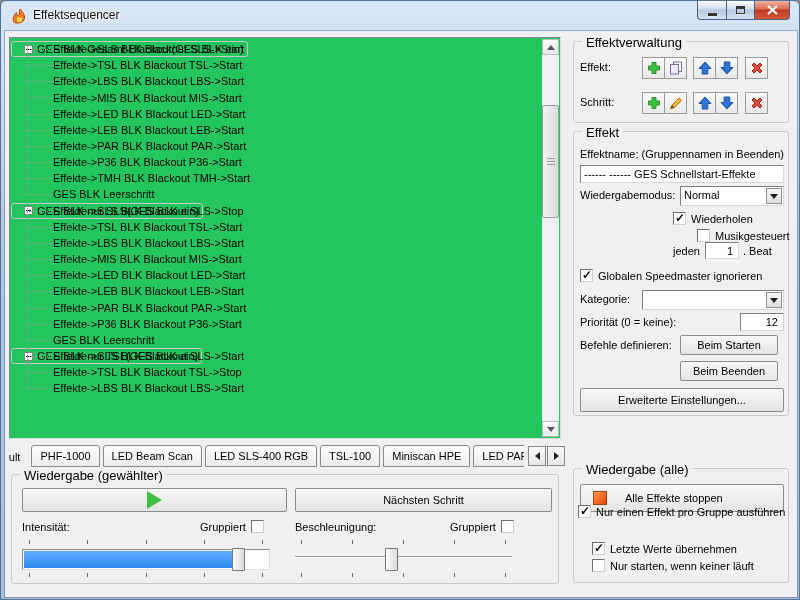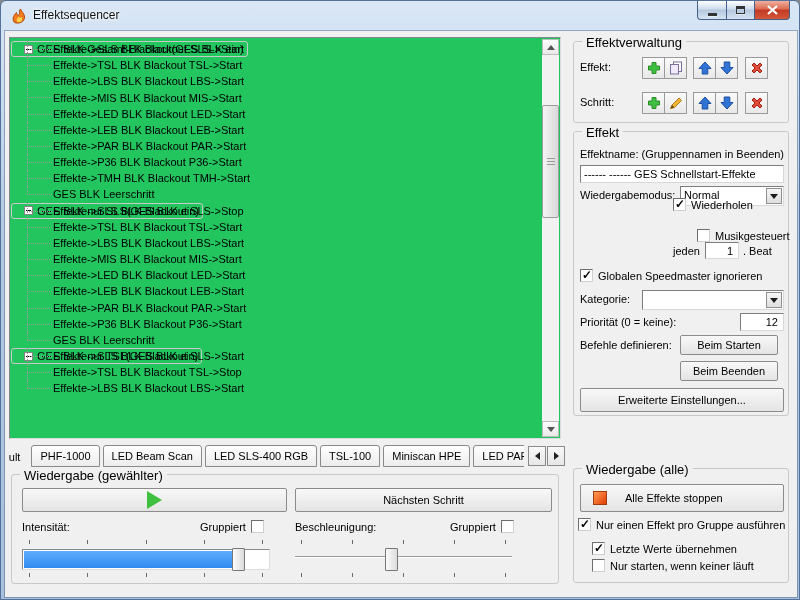--- a/index.html
+++ b/index.html
@@ -96,21 +96,21 @@
   #b-e-add{left:68px;top:15px;} #b-e-copy{left:90px;top:15px;}
   #b-e-up{left:119px;top:15px;} #b-e-down{left:141px;top:15px;} #b-e-del{left:171px;top:15px;}
   #b-s-add{left:68px;top:50px;} #b-s-edit{left:90px;top:50px;}
   #b-s-up{left:119px;top:50px;} #b-s-down{left:141px;top:50px;} #b-s-del{left:171px;top:50px;}
   
   #g-effekt{left:568px;top:100px;width:216px;height:285px;}
   #lbl-name{left:6px;top:16px;max-width:206px;}
   #in-name{left:6px;top:33px;width:204px;height:18px;}
   #lbl-modus{left:6px;top:57px;}
   #cmb-modus{left:106px;top:54px;width:104px;height:20px;}
-  #cb-wdh{left:99px;top:66px;} #cb-msk{left:99px;top:97px;margin-left:24px;}
+  #cb-wdh{left:99px;top:80px;} #cb-msk{left:99px;top:97px;margin-left:24px;}
   #lbl-jeden{left:99px;top:113px;}
   #in-beat{left:131px;top:110px;width:34px;height:17px;}
   #lbl-beat{left:169px;top:113px;}
   #cb-spd{left:6px;top:137px;}
   #lbl-kat{left:6px;top:161px;}
   #cmb-kat{left:68px;top:158px;width:142px;height:20px;}
   #lbl-prio{left:6px;top:184px;}
   #in-prio{left:166px;top:181px;width:44px;height:18px;}
   #lbl-bef{left:6px;top:207px;}
   #btn-start{left:106px;top:203px;width:98px;height:20px;}
@@ -124,21 +124,21 @@
   #cb-grp1{left:188px;top:45px;flex-direction:row;}
   #cb-grp2{left:438px;top:45px;}
   #ticks-i-t{left:12px;top:65px;width:244px;} #ticks-i-b{left:12px;top:98px;width:244px;}
   #chan-int{left:10px;top:74px;width:248px;}
   #th-int{top:73px;} #th-acc{top:73px;}
   #ticks-a-t{left:285px;top:65px;width:213px;} #ticks-a-b{left:285px;top:98px;width:213px;}
   #track-acc{left:283px;top:81px;width:217px;}
   
   #g-alle{left:568px;top:437px;width:216px;height:115px;}
   #btn-stop{left:6px;top:15px;width:204px;height:28px;gap:18px;justify-content:flex-start;padding-left:12px;}
-  #cb-a1{left:4px;top:49px;} #cb-a2{left:18px;top:73px;} #cb-a3{left:18px;top:90px;}
+  #cb-a1{left:4px;top:36px;} #cb-a2{left:18px;top:73px;} #cb-a3{left:18px;top:90px;}
 </style>
 </head>
 <body>
 
 <div id="window">
   <div class="titlebar">
     <svg class="appicon" width="16" height="16" viewBox="0 0 16 16">
       <path d="M3 14 C1 10 3 7 5.5 4.5 C5.5 7.5 7.5 8 8.5 6 C8.8 4 7.5 3 9.5 1 C10.5 4 13.5 5.5 13.5 9 C13.5 12.5 11 14.5 8 15 C5.5 15.2 4 15 3 14 z" fill="#f57c1f" stroke="#b34607" stroke-width="1"></path>
       <path d="M6 13.5 C5 11.5 6.5 9.5 8 8.5 C8 10 10 10.2 10.5 9 C11.3 10.2 11.5 12 10.5 13.3 C9.3 14.6 7 14.6 6 13.5 z" fill="#ffd24d"></path>
     </svg>

